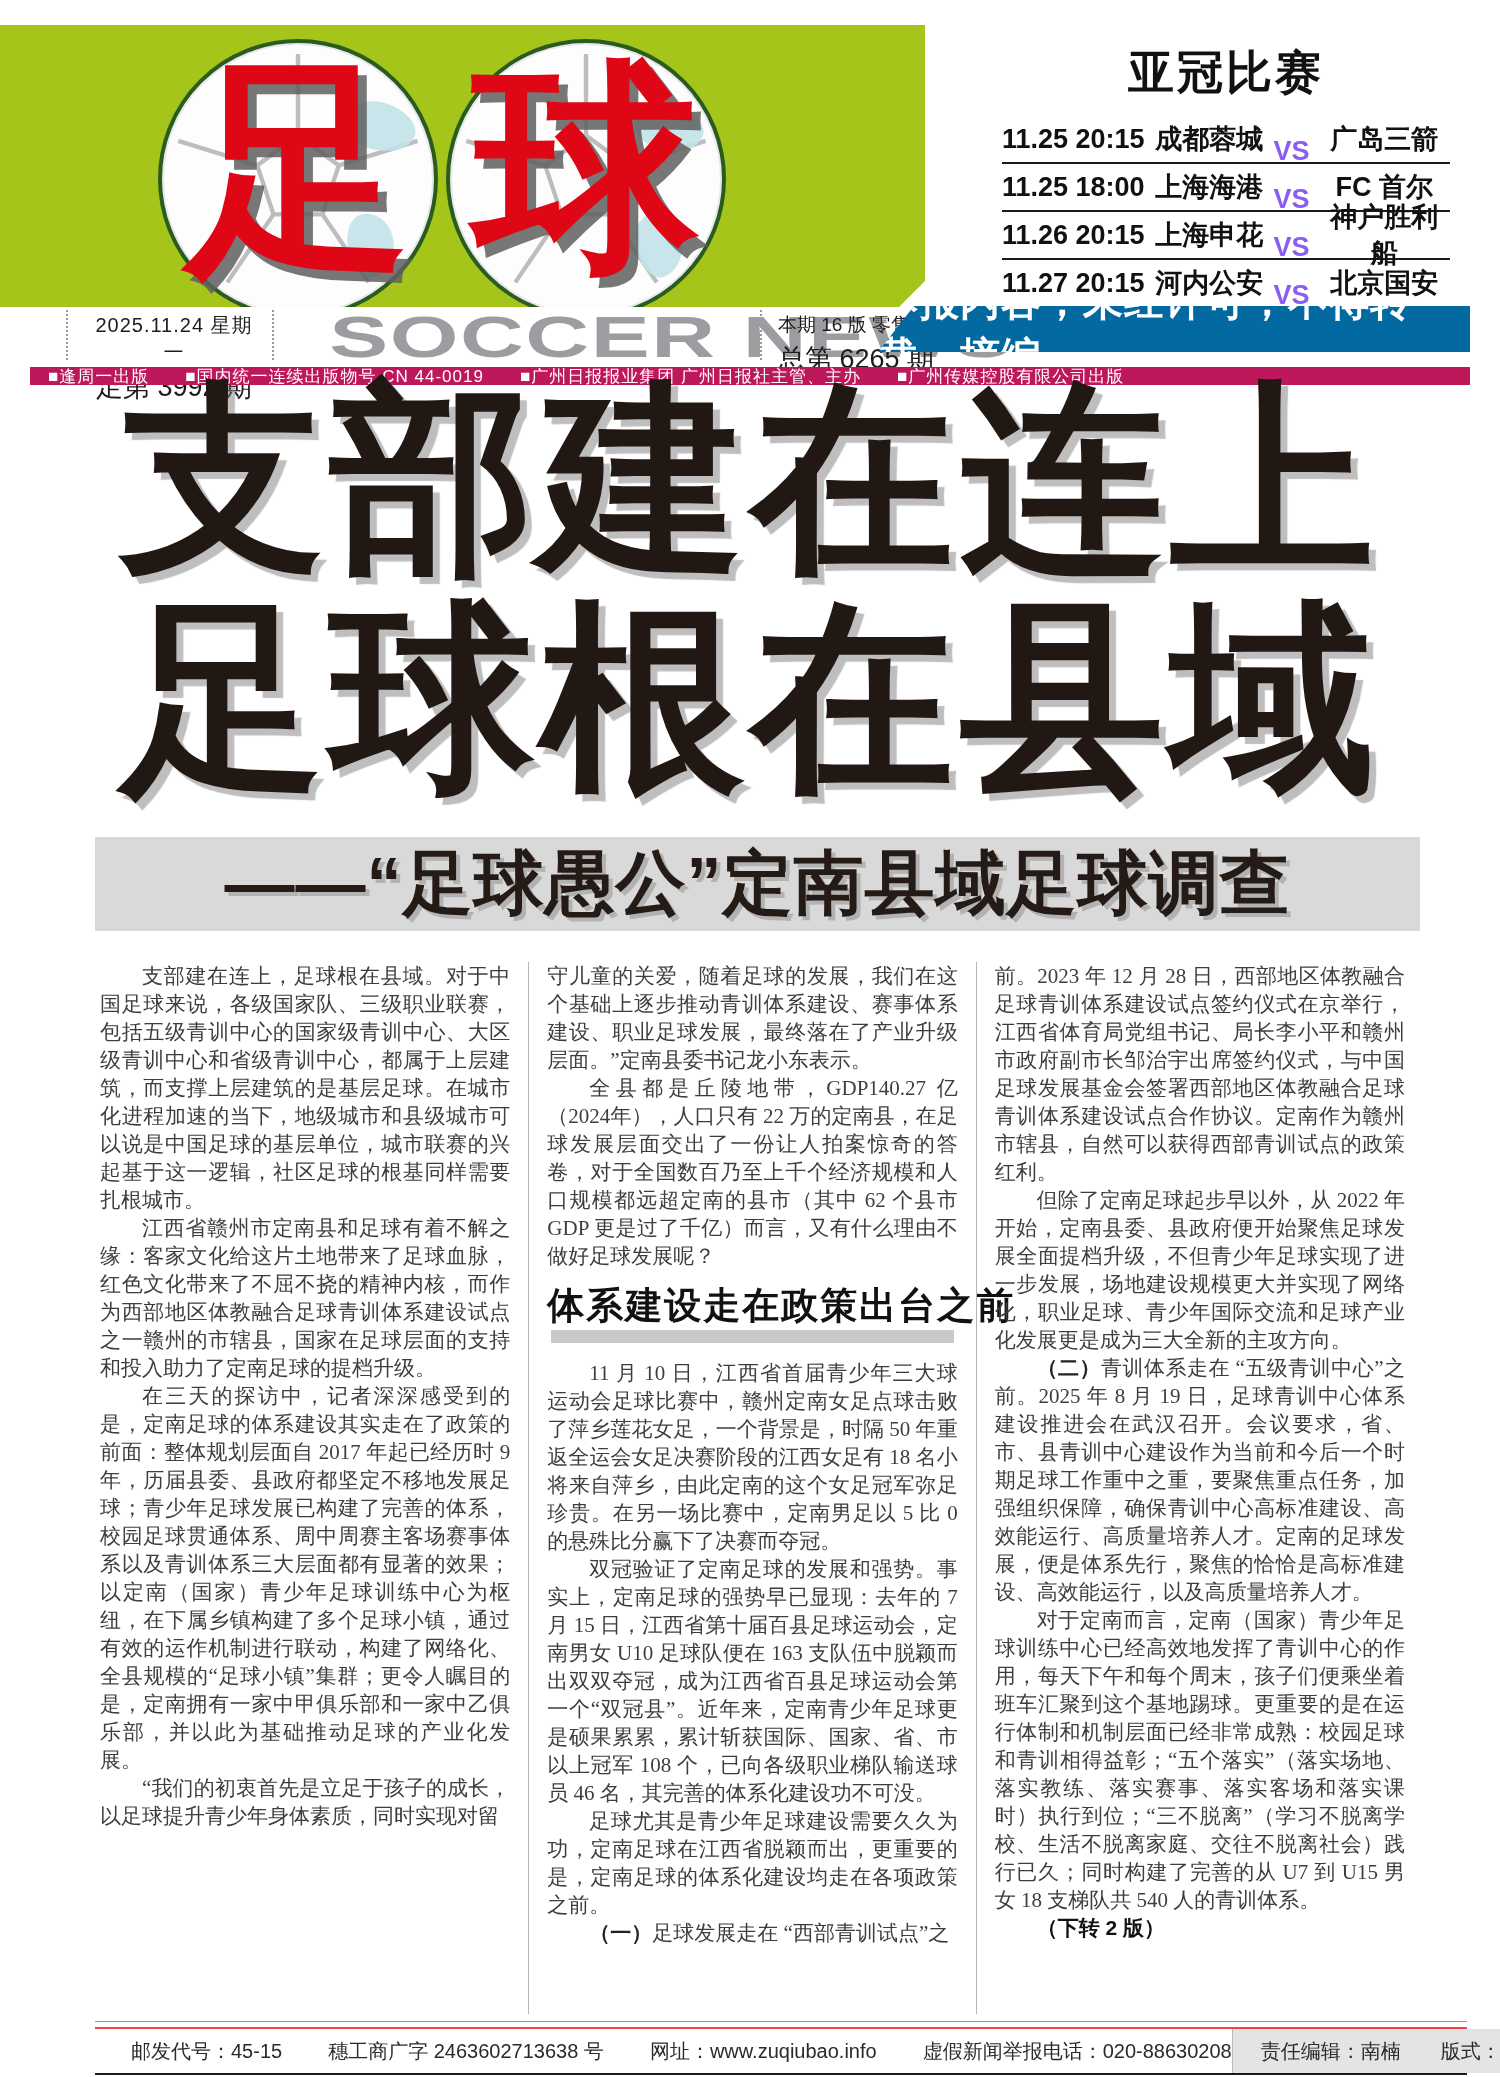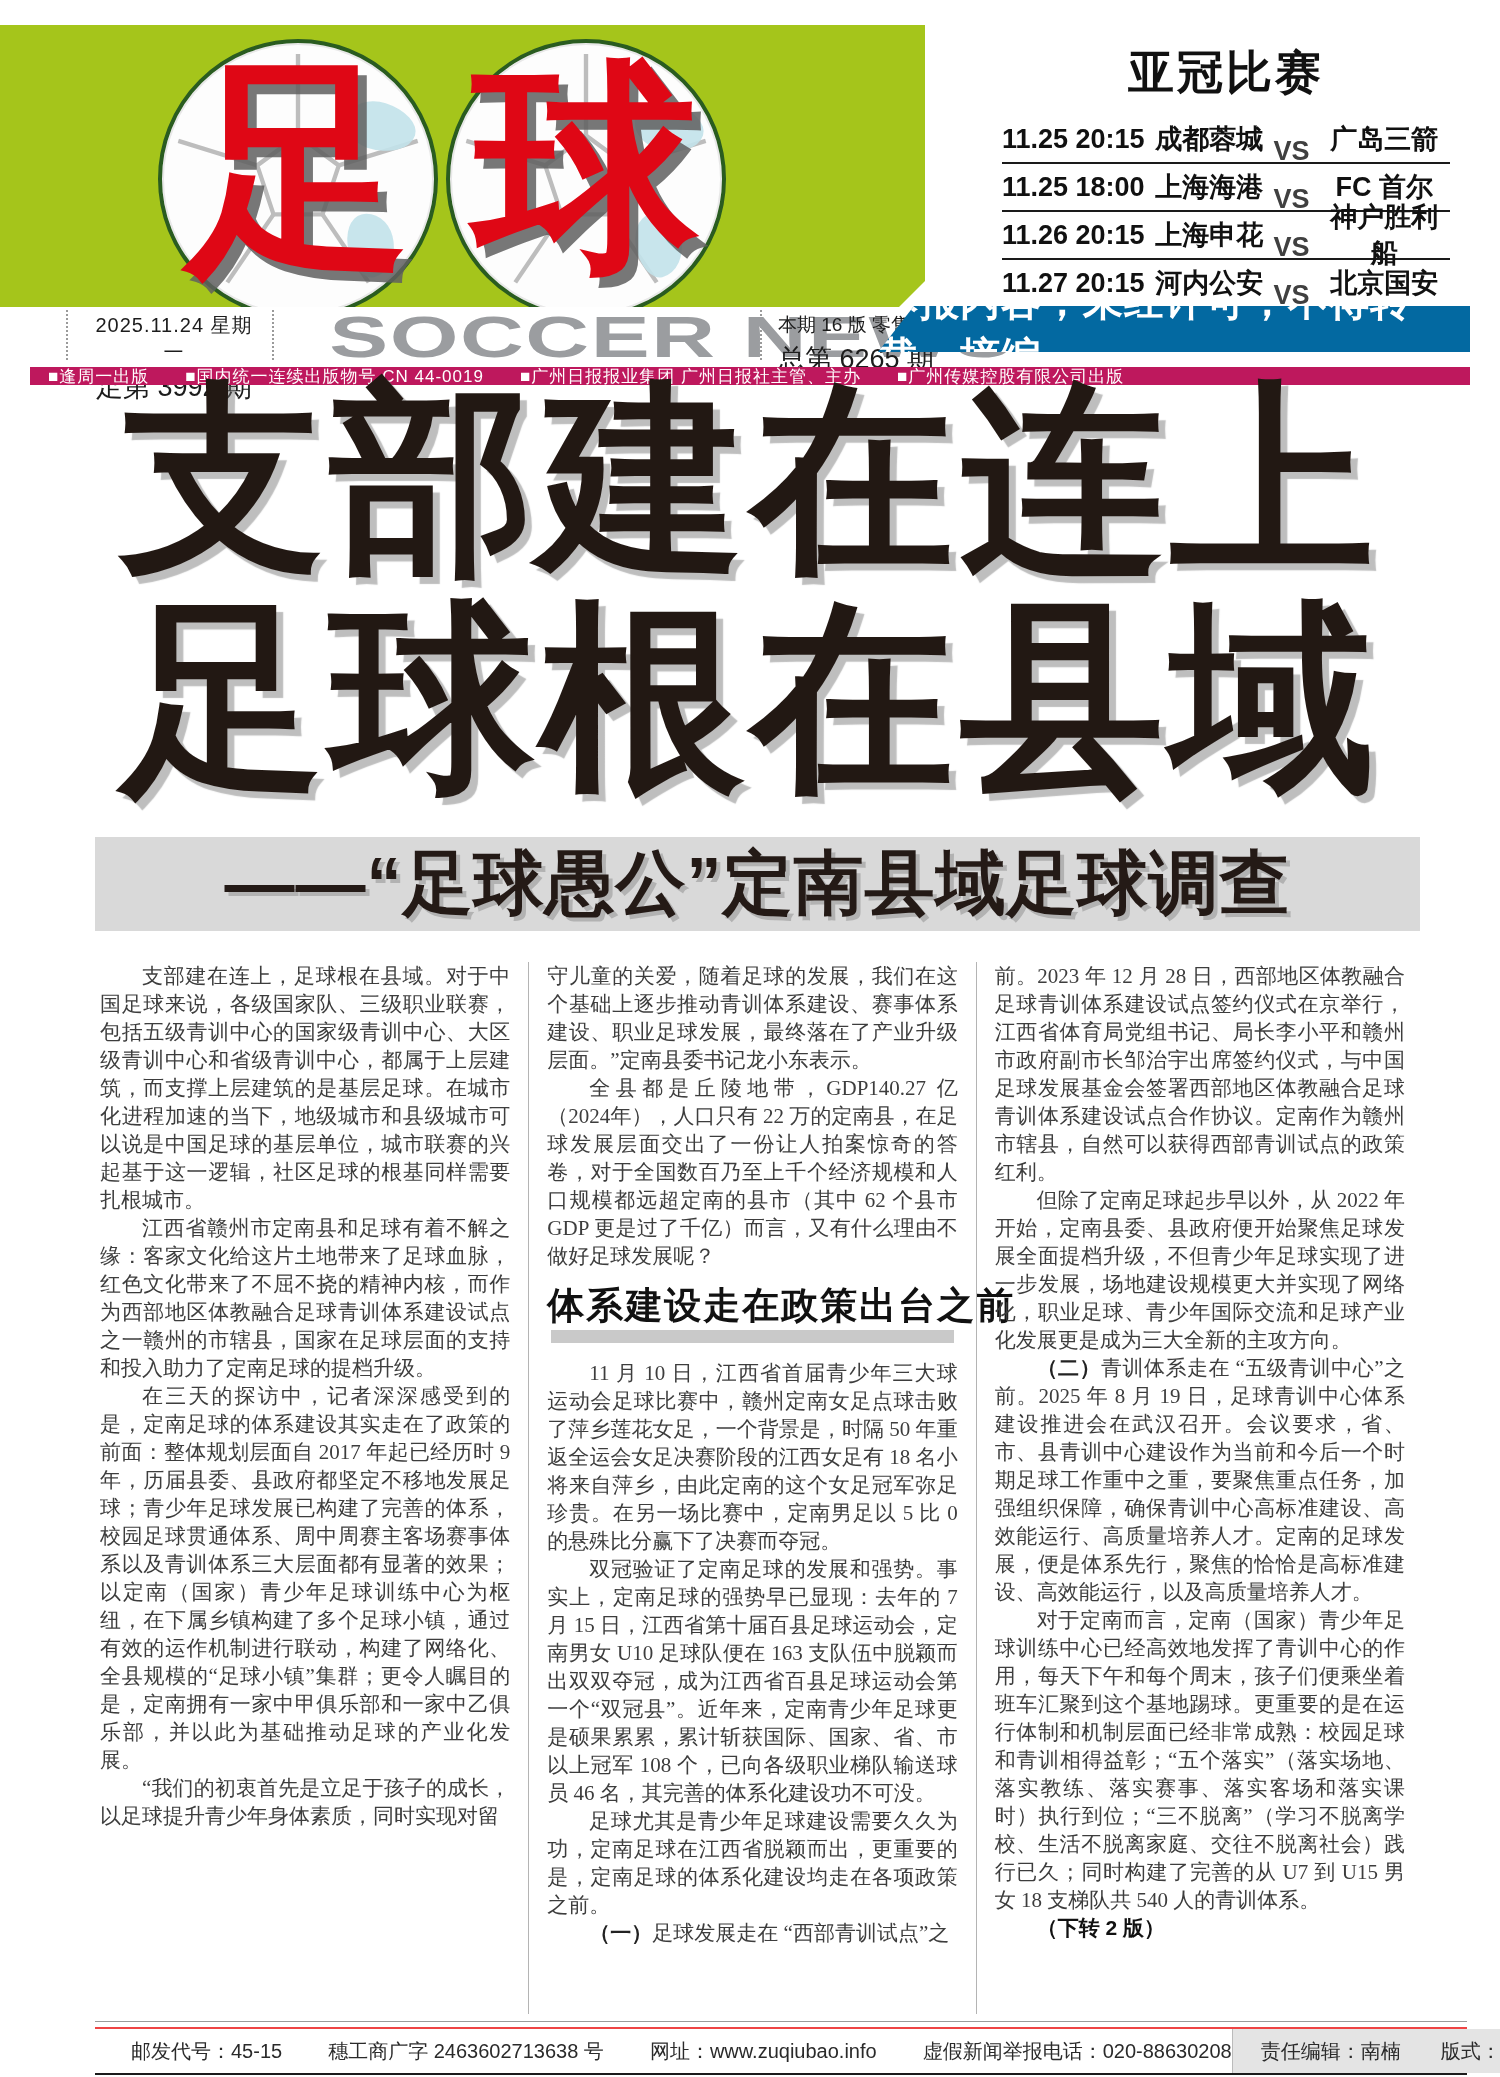--- a/index.html
+++ b/index.html
@@ -22,21 +22,21 @@
              font-family:"Liberation Serif",serif;font-weight:900;font-size:225px;line-height:1;
              color:#df0715;text-shadow:9px 10px 0 rgba(95,95,95,.85);}
 
   
   .afc{position:absolute;left:1002px;top:42px;width:448px;}
   .afc-title{text-align:center;font-size:46px;font-weight:900;color:#111;letter-spacing:3px;margin-bottom:12px;}
   .afc-row{display:flex;align-items:center;height:46px;border-bottom:2px solid #1a1a1a;
            font-size:27px;font-weight:700;color:#111;}
   .afc-dt{width:152px;}
   .afc-home{flex:1.05;text-align:center;}
-  .afc-vs{width:54px;text-align:center;color:#404040;margin-top:24px;}
+  .afc-vs{width:54px;text-align:center;color:#8b5cf6;margin-top:24px;}
   .afc-away{flex:1.25;text-align:center;}
 
   
   .dotted{position:absolute;top:310px;height:50px;border-left:2px dotted #9a9a9a;width:0;}
   .d1{left:66px;} .d2{left:272px;} .d3{left:760px;}
   .date-block{position:absolute;left:86px;top:312px;width:176px;text-align:center;color:#1c1c1c;}
   .date-l1{font-size:20px;letter-spacing:1px;}
   .date-l2{font-size:27px;margin-top:3px;}
   .soccer-news{position:absolute;left:420px;top:303px;width:330px;text-align:center;
                font-size:57px;font-weight:800;color:#9b9da0;letter-spacing:1px;transform:scale(1.55,1.02);

